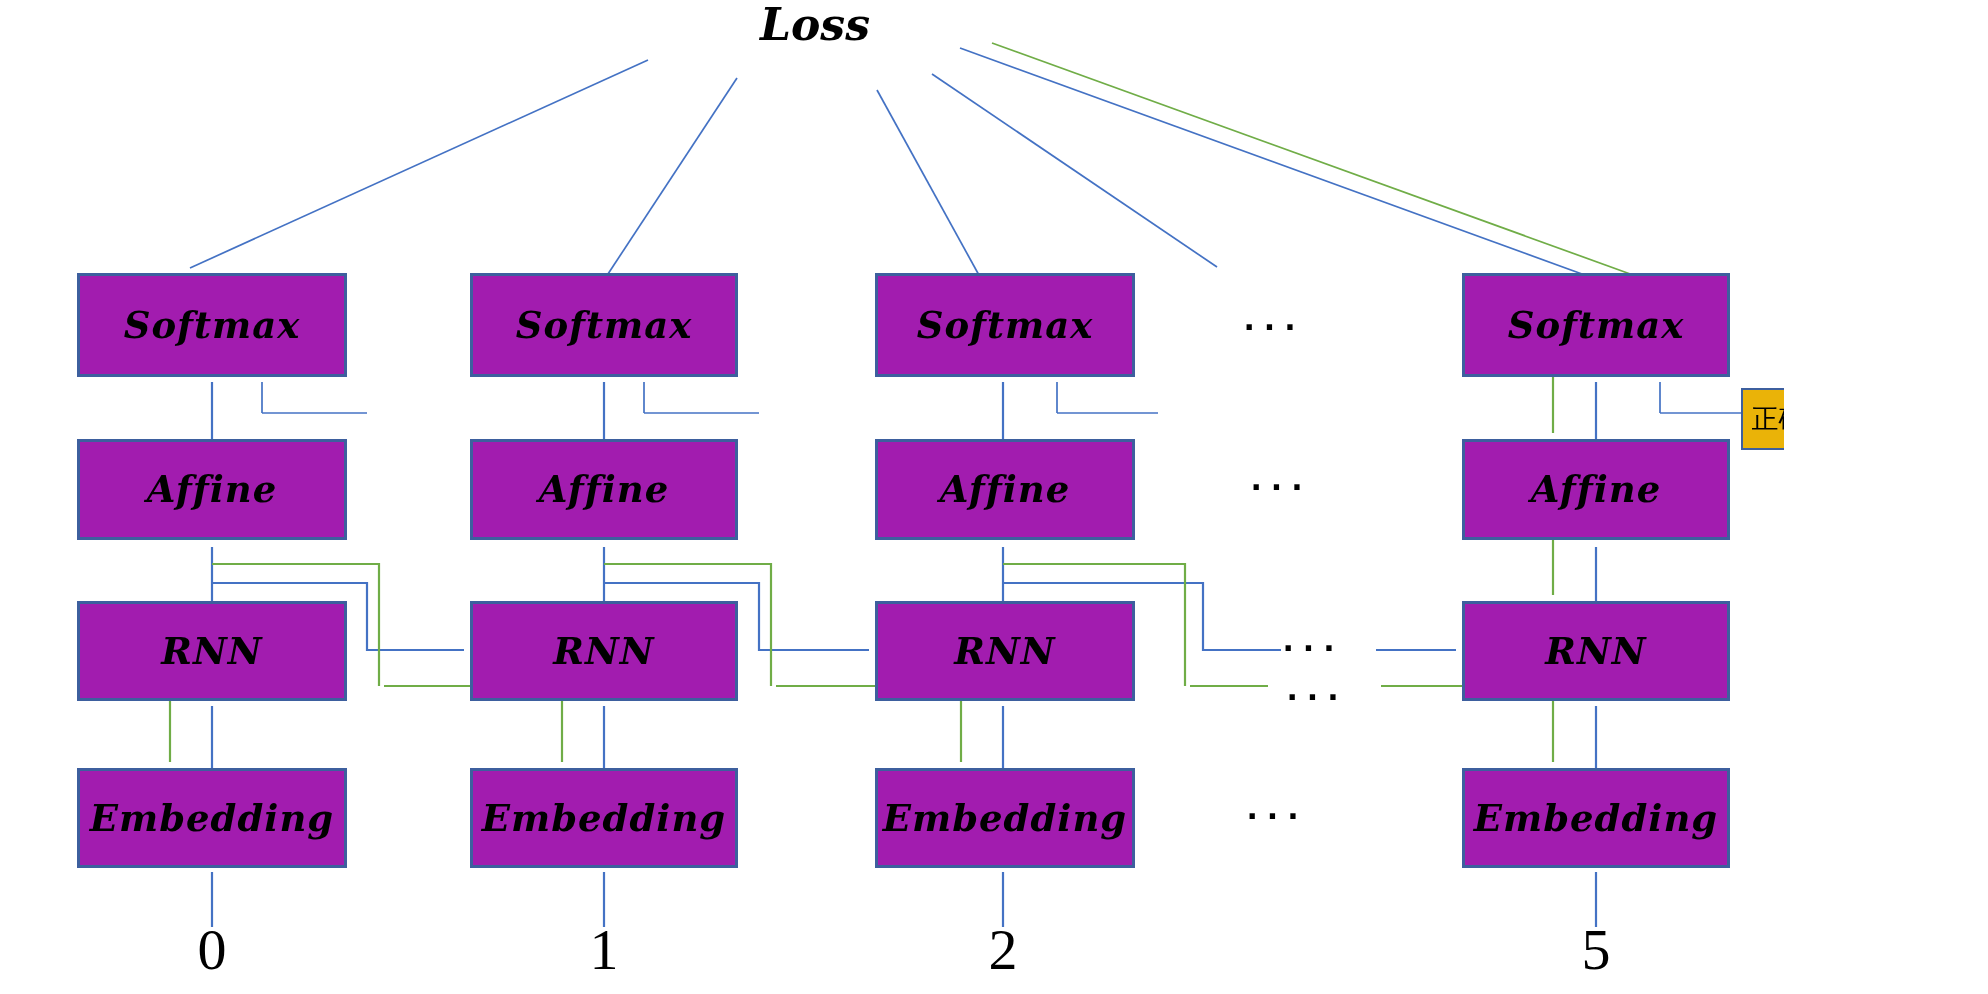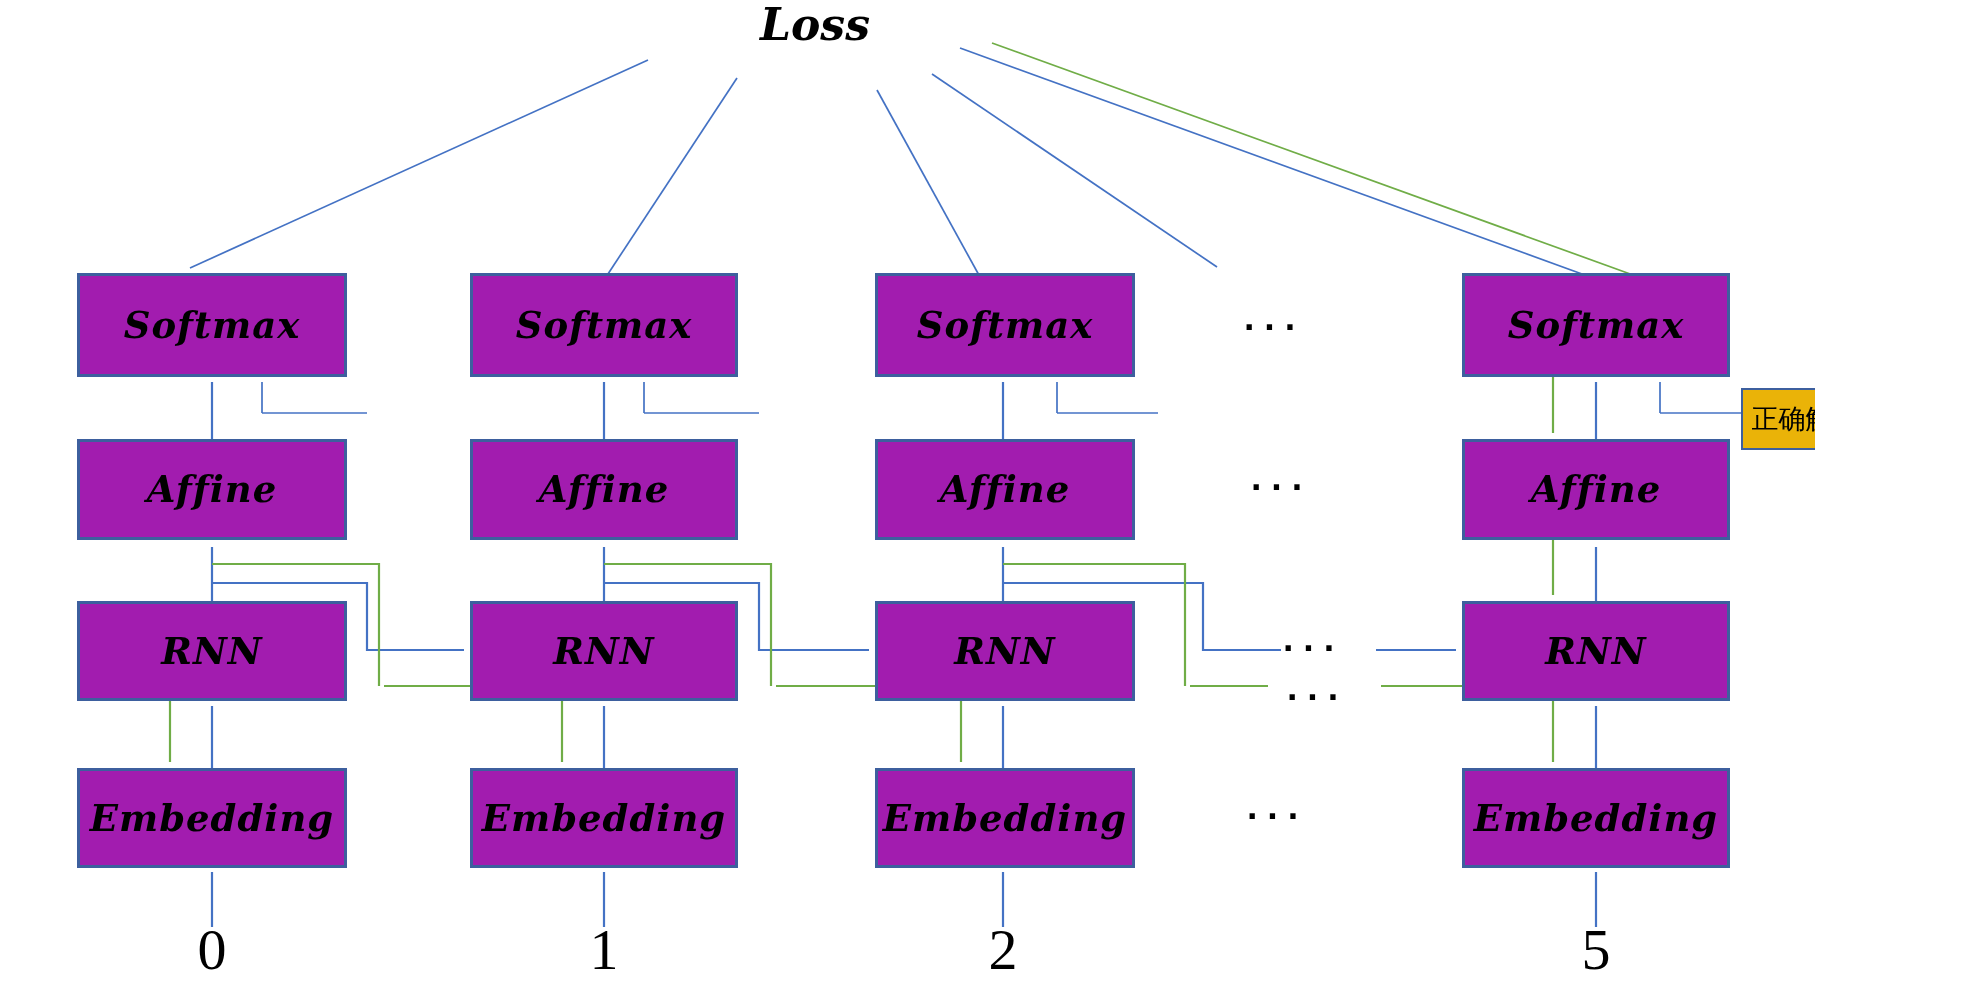--- a/index.html
+++ b/index.html
@@ -3,21 +3,21 @@
 <meta charset="utf-8">
 <style>
   :root{
     --blue:#4472C4;
     --green:#70AD47;
     --box-border:#3D5F9E;
     --text:#000000;
   }
   html,body{margin:0;padding:0;background:#ffffff;}
   .canvas{position:relative;width:1784px;height:994px;background:#fff;overflow:hidden;
-          font-family:"DejaVu Serif",serif;padding-left:31px;}
+          font-family:"DejaVu Serif",serif;}
   .wires{position:absolute;left:0;top:0;width:1988px;height:994px;}
   .wires path{fill:none;}
   .blue path{stroke:var(--blue);}
   .green path{stroke:var(--green);}
   .w2{stroke-width:2.2px;}
   .w1{stroke-width:1.7px;}
   .fb{fill:var(--blue);}
   .fg{fill:var(--green);}
   .node{position:absolute;background:#a21caf;border:3px solid var(--box-border);
         box-sizing:border-box;display:flex;align-items:center;justify-content:center;

